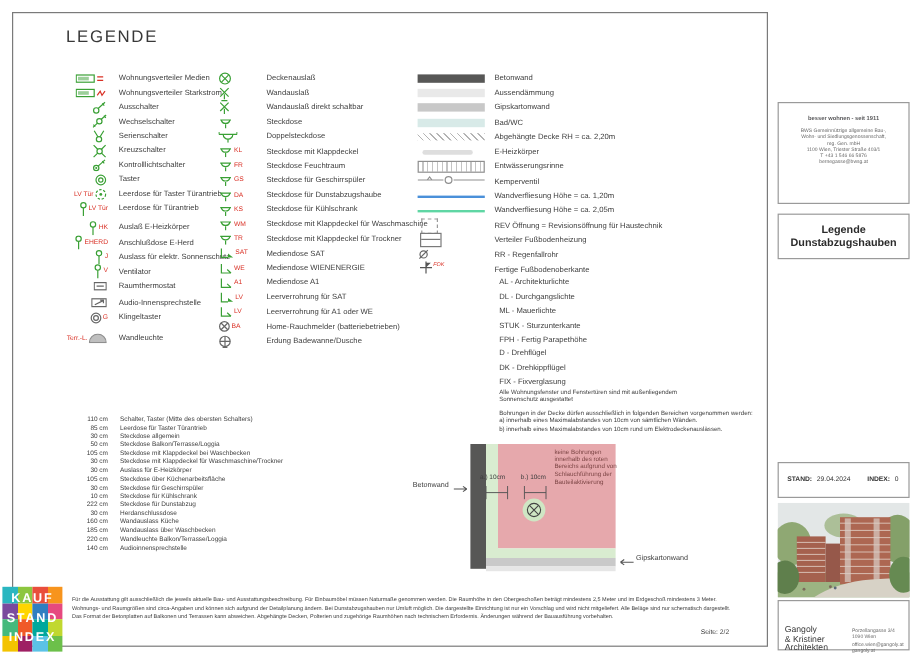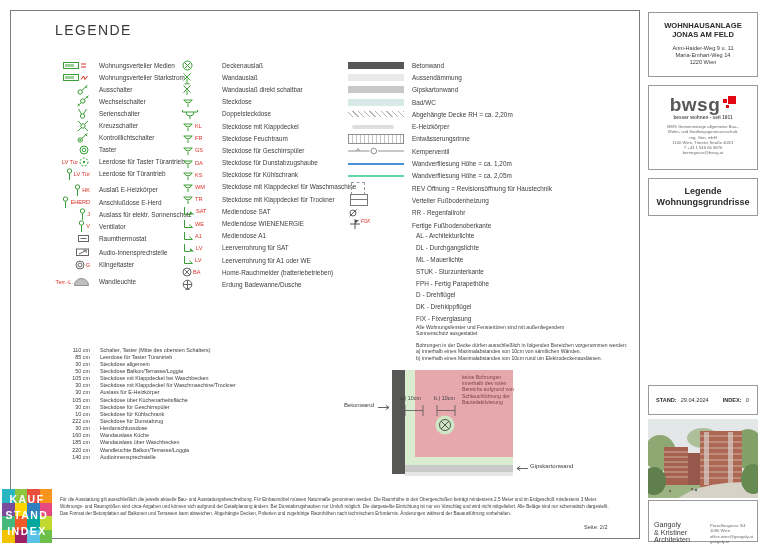--- a/index.html
+++ b/index.html
@@ -889,52 +889,35 @@
         <span class="tile" style="background: rgb(243, 195, 0);"></span>
         <span class="tile" style="background: rgb(158, 31, 99);"></span>
         <span class="tile" style="background: rgb(91, 194, 231);"></span>
         <span class="tile" style="background: rgb(108, 192, 74);"></span>
       </div>
     <div class="word w1">KAUF</div>
     <div class="word w2">STAND</div>
     <div class="word w3">INDEX</div>
   </div>
 
-  <div class="tb tb-project">
-    <div class="pt">
-      <div>WOHNHAUSANLAGE</div>
-      <div>JONAS AM FELD</div>
-    </div>
-    <div class="addr">Anni-Haider-Weg 9 u. 11
-Maria-Emhart-Weg 14
-1220 Wien</div>
-  </div>
 
   <div class="tb tb-bwsg">
-    <div class="bwsg-row">
-      <span class="bwsg-word">bwsg</span>
-      <svg width="14" height="14" viewBox="0 0 14 14">
-          <rect x="6" y="0" width="8" height="8" fill="#e30613"></rect>
-          <rect x="1" y="3" width="4" height="4" fill="#e30613"></rect>
-          <rect x="4" y="9" width="3" height="3" fill="#e30613"></rect>
-        </svg>
-    </div>
     <div class="bwsg-tagline">besser wohnen - seit 1911</div>
     <div class="bwsg-info">BWS Gemeinnützige allgemeine Bau-,
 Wohn- und Siedlungsgenossenschaft,
 reg. Gen. mbH
 1100 Wien, Triester Straße 403/1
 T +43 1 546 66 5876
 bernegasse@bwsg.at</div>
   </div>
 
   <div class="tb tb-sheettitle">
     <div class="st">
       <div>Legende</div>
-      <div>Wohnungsgrundrisse</div>
+      <div>Dunstabzugshauben</div>
     </div>
   </div>
 
   <div class="tb tb-stand">
     <span class="b">STAND:</span>
     <span>29.04.2024</span>
     <span class="sp"></span>
     <span class="b">INDEX:</span>
     <span>0</span>
   </div>

